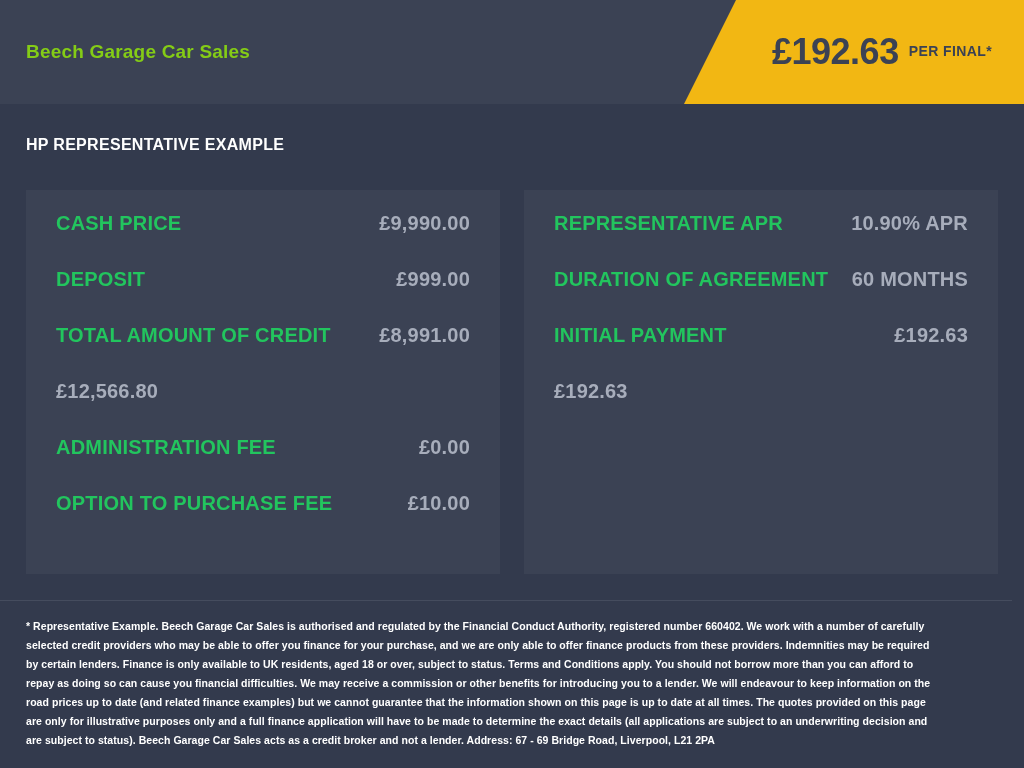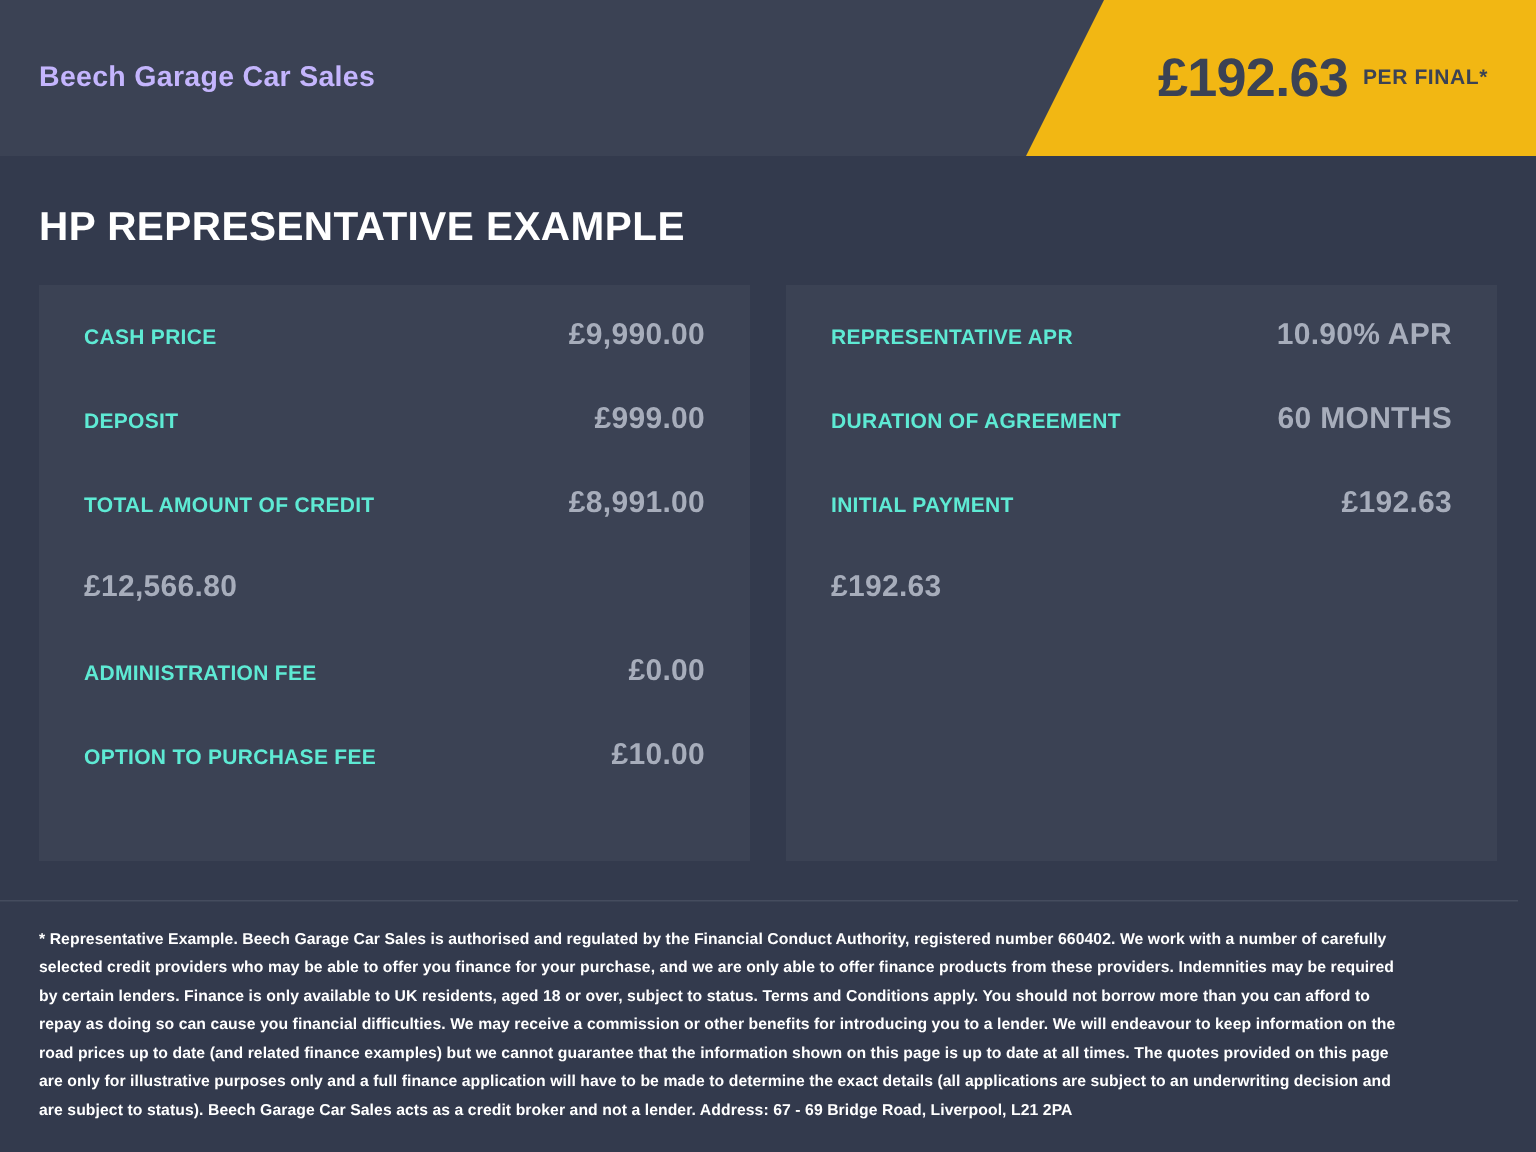--- a/index.html
+++ b/index.html
@@ -28,21 +28,21 @@
     background: #3b4254;
     overflow: hidden;
   }
   .header-title {
     position: absolute;
     left: 26px;
     top: 41px;
     font-size: 19px;
     font-weight: bold;
     letter-spacing: 0.2px;
-    color: #c4b5fd;
+    color: #84cc16;
   }
   .price-flag {
     position: absolute;
     right: 0;
     top: 0;
     height: 104px;
     width: 340px;
     background: #f2b713;
     clip-path: polygon(52px 0, 340px 0, 340px 104px, 0 104px);
   }
@@ -67,21 +67,21 @@
     color: #3b4254;
     letter-spacing: 0.4px;
     padding-bottom: 2px;
   }
 
   
   .section-heading {
     position: absolute;
     left: 26px;
     top: 136px;
-    font-size: 27px;
+    font-size: 16px;
     font-weight: bold;
     letter-spacing: 0.3px;
     color: #ffffff;
   }
 
   
   .panels {
     position: absolute;
     left: 26px;
     top: 190px;
@@ -95,23 +95,23 @@
     padding: 22px 30px 26px 30px;
     box-sizing: border-box;
   }
   .row {
     display: flex;
     align-items: baseline;
     justify-content: space-between;
     height: 56px;
   }
   .row-label {
-    font-size: 14px;
-    font-weight: bold;
-    color: #5eead4;
+    font-size: 20px;
+    font-weight: bold;
+    color: #22c55e;
     letter-spacing: 0.2px;
     white-space: nowrap;
   }
   .row-value {
     font-size: 20px;
     font-weight: bold;
     color: #a7adbb;
     letter-spacing: 0.2px;
     white-space: nowrap;
   }

